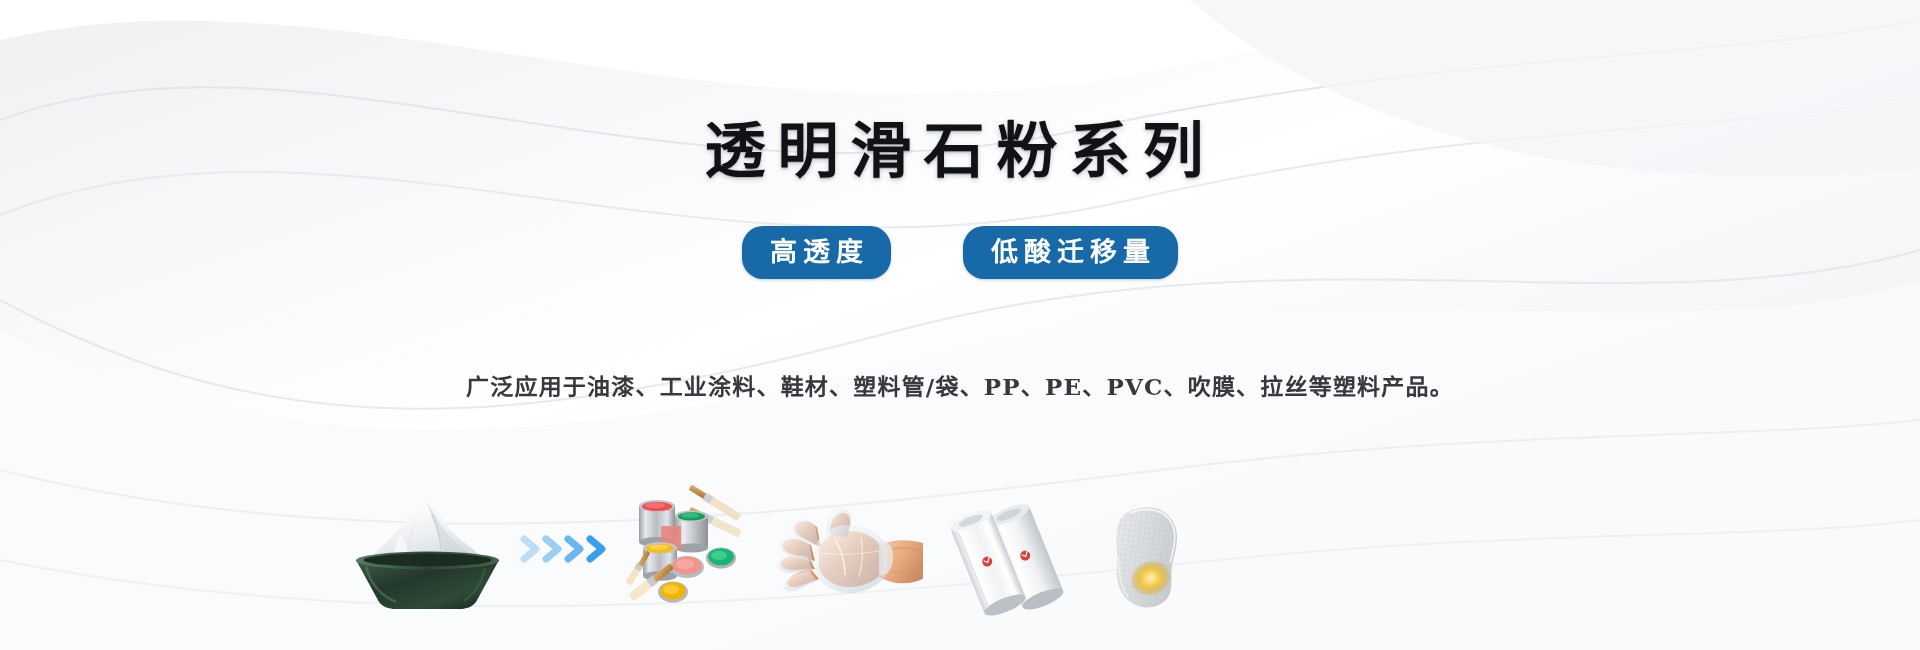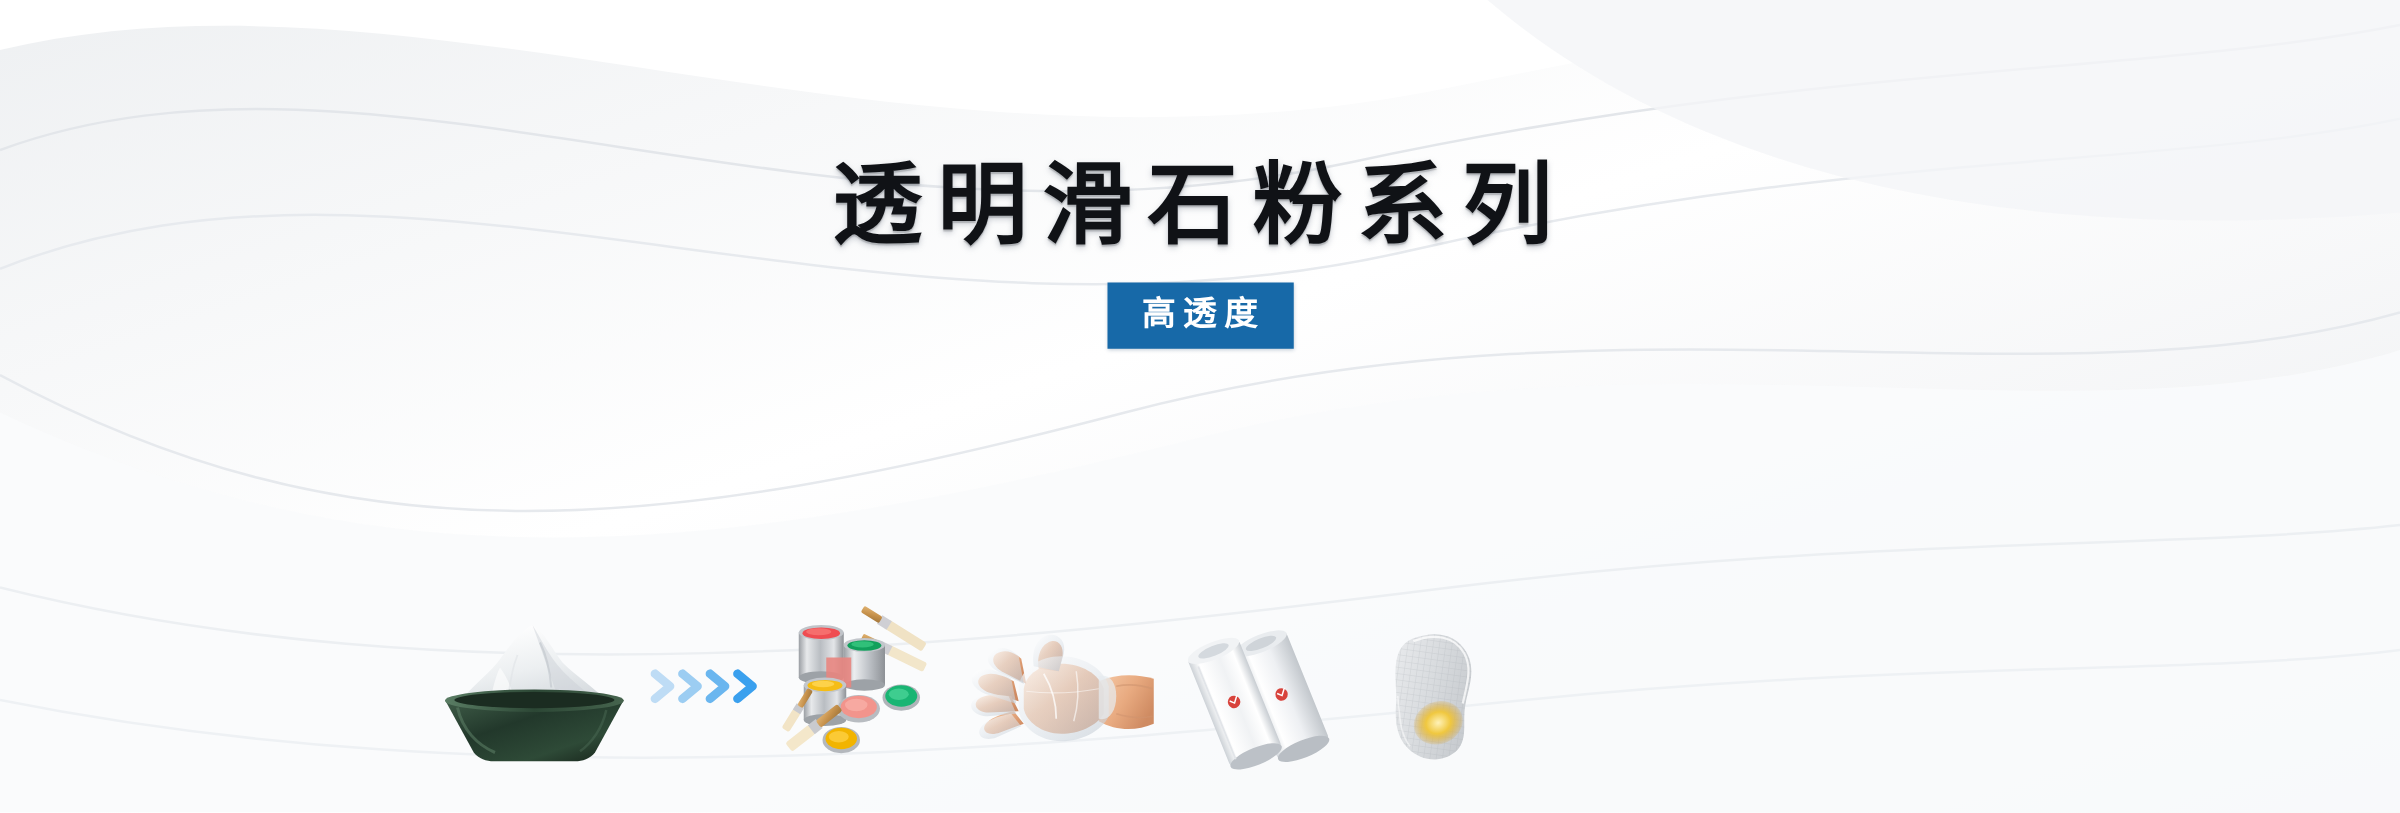--- a/index.html
+++ b/index.html
@@ -14,21 +14,21 @@
       linear-gradient(118deg, #f3f4f6 0%, #fbfbfc 26%, #ffffff 50%, #f7f8f9 74%, #eceef0 100%);
   }
   
   .bg-curves{position:absolute;inset:0;width:1920px;height:650px;pointer-events:none;}
   
   .title-wrap{position:absolute;top:78px;left:0;width:1920px;text-align:center;}
   .main-title{
     display:inline-block;
     font-family:"DejaVu Serif","Liberation Serif",serif;
     font-weight:700;
-    font-size:72px;
+    font-size:61px;
     line-height:1.05;
     letter-spacing:12px;
     color:#101216;
     text-shadow:0 2px 5px rgba(120,130,145,0.40), 0 1px 1px rgba(0,0,0,0.22);
     white-space:nowrap;
   }
   
   .badges{
     position:absolute;top:226px;left:0;width:1920px;
     display:flex;justify-content:center;align-items:center;gap:72px;
@@ -37,20 +37,21 @@
     background:#1769a8;
     color:#ffffff;
     font-family:"DejaVu Serif","Liberation Serif",serif;
     font-weight:700;
     font-size:27px;
     letter-spacing:6px;
     padding:9px 22px 10px 28px;
     line-height:1.25;
     white-space:nowrap;
     box-shadow:0 1px 3px rgba(20,60,100,0.25);
+    border-radius:21px;
   }
   
   .subtitle{
     position:absolute;top:368px;left:0;width:1920px;text-align:center;
     font-family:"DejaVu Serif","Liberation Serif",serif;
     font-weight:700;
     font-size:23px;
     letter-spacing:1.2px;
     color:#37393d;
     white-space:nowrap;
@@ -97,22 +98,24 @@
     <path d="M0,560 C400,640 820,600 1220,560 C1540,528 1760,540 1920,520" fill="none" stroke="#eef1f4" stroke-width="2"></path>
     <path d="M1190,0 C1330,120 1560,200 1920,170 L1920,0 Z" fill="#f4f5f7" opacity="0.8"></path>
   </svg>
 
   <div class="title-wrap">
     <h1 class="main-title">透明滑石粉系列</h1>
   </div>
 
   <div class="badges">
     <div class="badge">高透度</div>
+    <div class="badge">低酸迁移量</div>
   </div>
 
+  <div class="subtitle">广泛应用于油漆、工业涂料、鞋材、塑料管/袋、PP、PE、PVC、吹膜、拉丝等塑料产品。</div>
 
   <div class="products">
 
     <div class="prod p-bowl">
       <svg viewBox="0 0 175 120" width="175" height="120">
         <defs>
           <linearGradient id="powderG" x1="0.3" y1="0" x2="0.7" y2="1">
             <stop offset="0%" stop-color="#ffffff"></stop>
             <stop offset="55%" stop-color="#eceff1"></stop>
             <stop offset="100%" stop-color="#d4d9dd"></stop>

